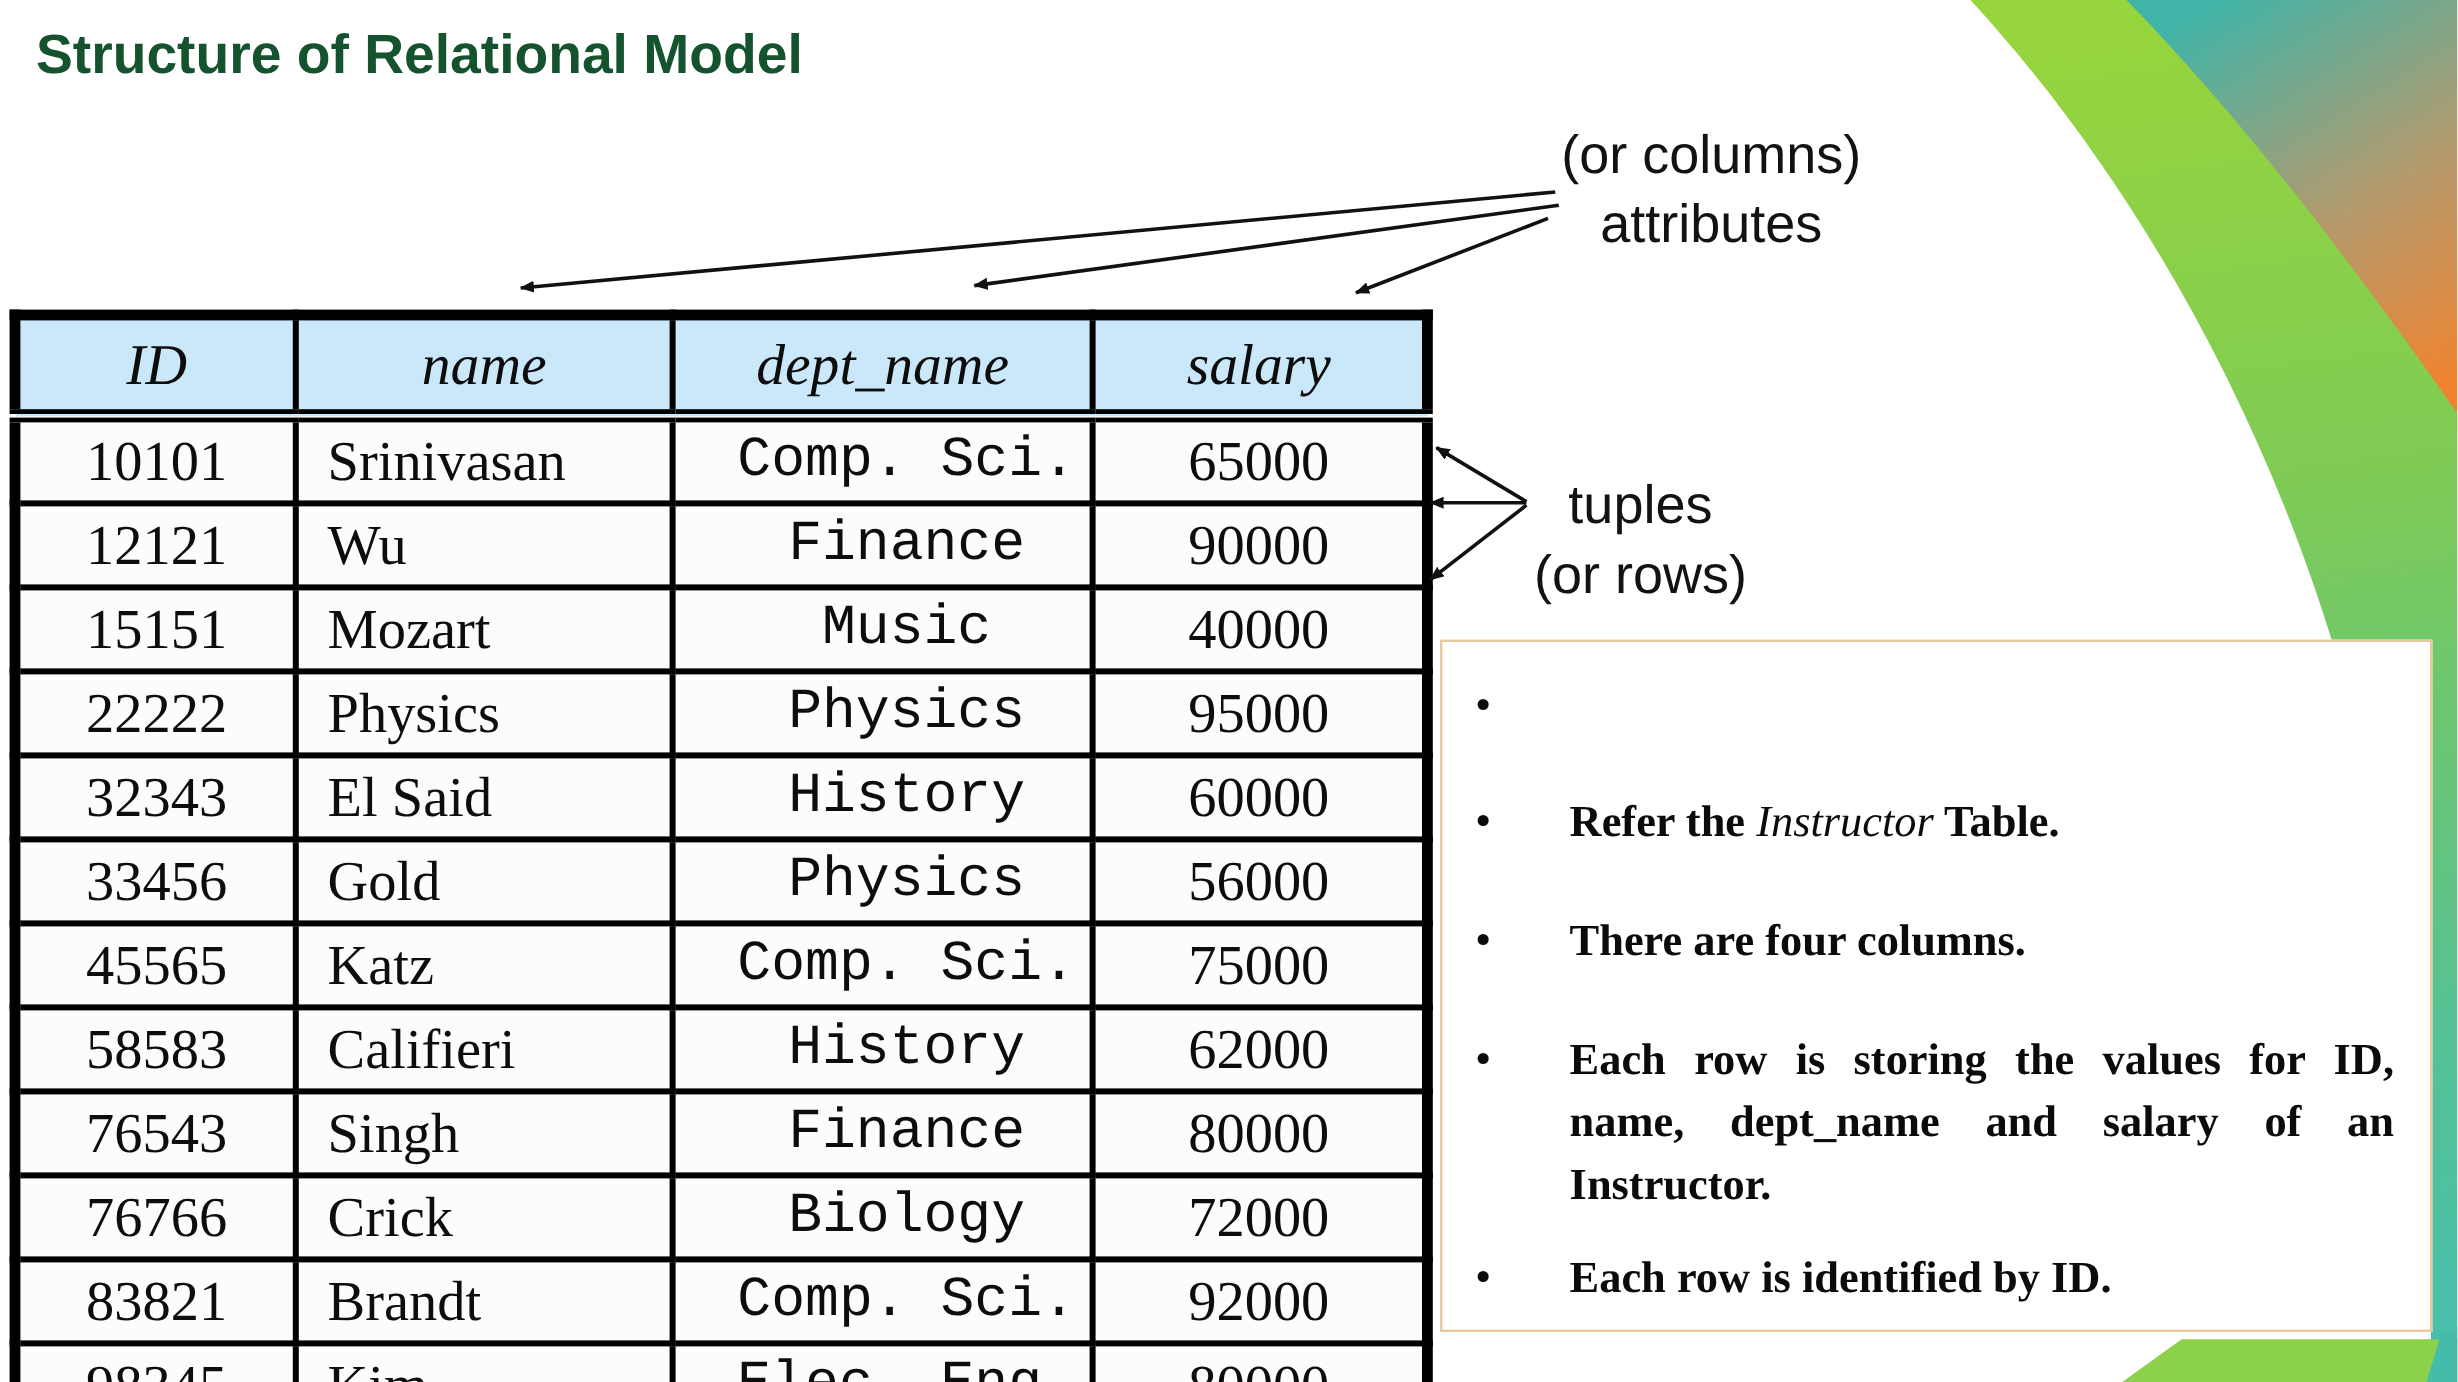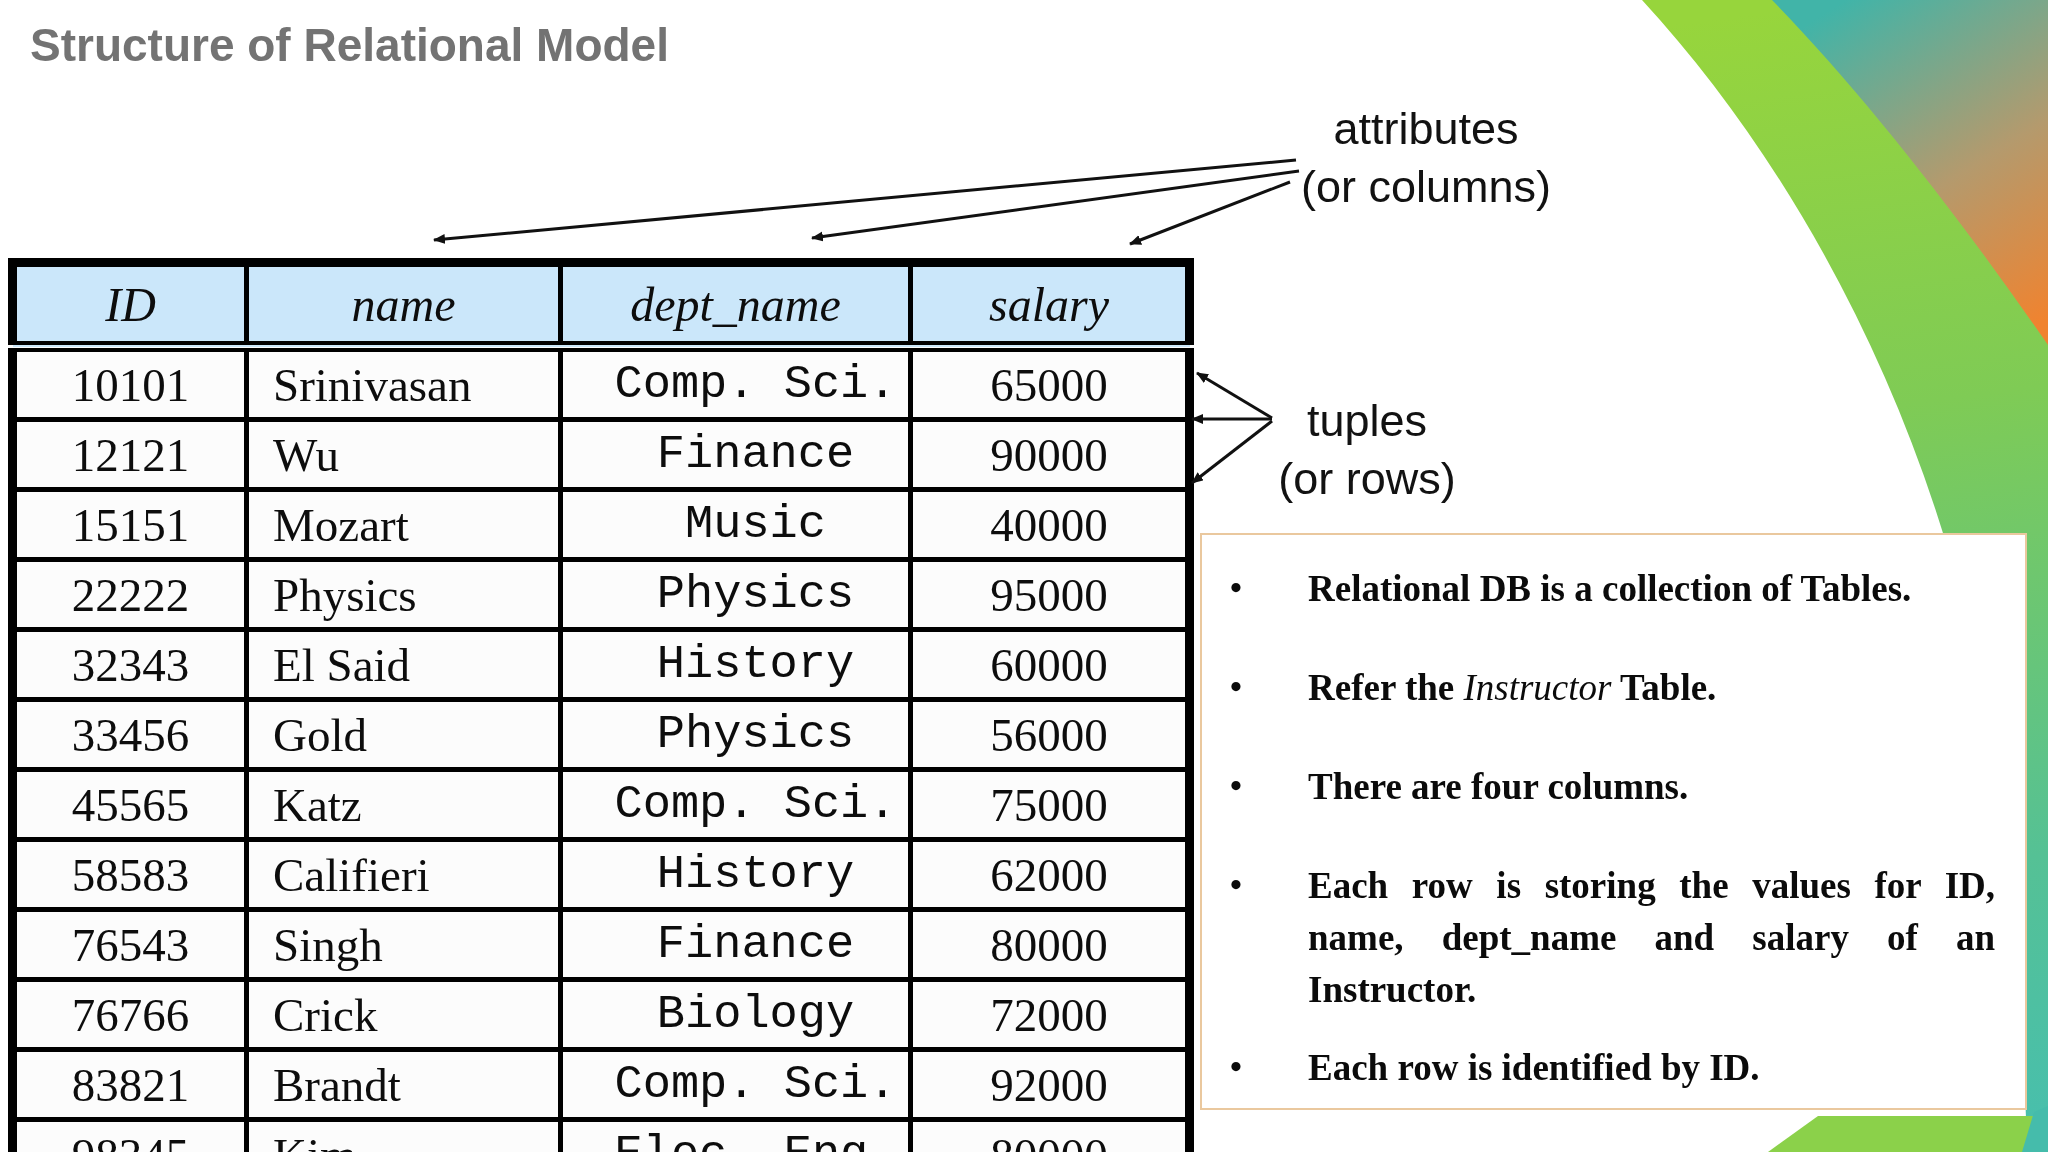--- a/index.html
+++ b/index.html
@@ -13,21 +13,21 @@
   .deco-svg,.arrow-svg{
     position:absolute;left:0;top:0;width:2048px;height:1152px;
     pointer-events:none;
   }
   .deco-svg{z-index:0;}
   .content{position:absolute;left:0;top:0;width:100%;height:100%;z-index:1;}
   .arrow-svg{z-index:2;}
 
   .page-title{
     position:absolute;left:30px;top:18px;margin:0;
-    font-size:46px;font-weight:bold;color:#737373;
+    font-size:46px;font-weight:bold;color:#14532d;
     letter-spacing:0px;
   }
 
   
   .anno-label{
     position:absolute;text-align:center;color:#121212;
     font-size:45px;line-height:1.28;z-index:2;
   }
   .attributes-label{left:1268px;top:100px;width:316px;}
   .tuples-label{left:1252px;top:392px;width:230px;}
@@ -112,22 +112,22 @@
              C 1958,215 1862,92 1772,0 Z" fill="url(#gradBand)"></path>
     <path d="M 1768,1152 L 1818,1116 L 2048,1116 L 2048,1152 Z" fill="#8bd14a"></path>
     <path d="M 2022,1152 L 2048,1152 L 2048,1106 L 2034,1112 Z" fill="#45bcab"></path>
   </svg>
 
   <div class="content">
 
     <h1 class="page-title">Structure of Relational Model</h1>
 
     <div class="anno-label attributes-label">
+      <div>(or columns)</div>
       <div>attributes</div>
-      <div>(or columns)</div>
     </div>
 
     <div class="anno-label tuples-label">
       <div>tuples</div>
       <div>(or rows)</div>
     </div>
 
     <table class="rel-table">
       <colgroup>
         <col style="width:234px">
@@ -216,21 +216,20 @@
             <td class="c2">Elec. Eng.</td>
             <td class="c3">80000</td>
           </tr>
         </tbody>
     </table>
 
     <div class="notes-box">
       <ul class="notes-list" id="notes-list">
           <li class="note">
             <span class="dot">•</span>
-            <div class="note-text">Relational DB is a collection of Tables.</div>
           </li>
           <li class="note">
             <span class="dot">•</span>
             <div class="note-text">Refer the <i>Instructor</i> Table.</div>
           </li>
           <li class="note">
             <span class="dot">•</span>
             <div class="note-text">There are four columns.</div>
           </li>
           <li class="note">

